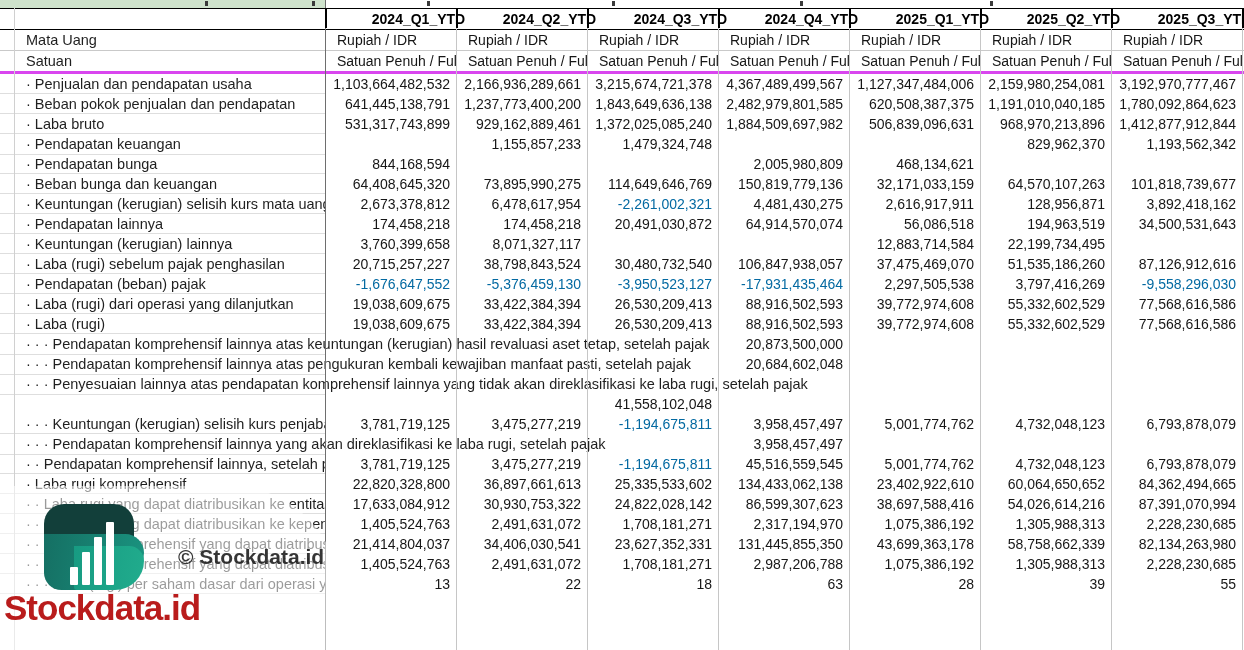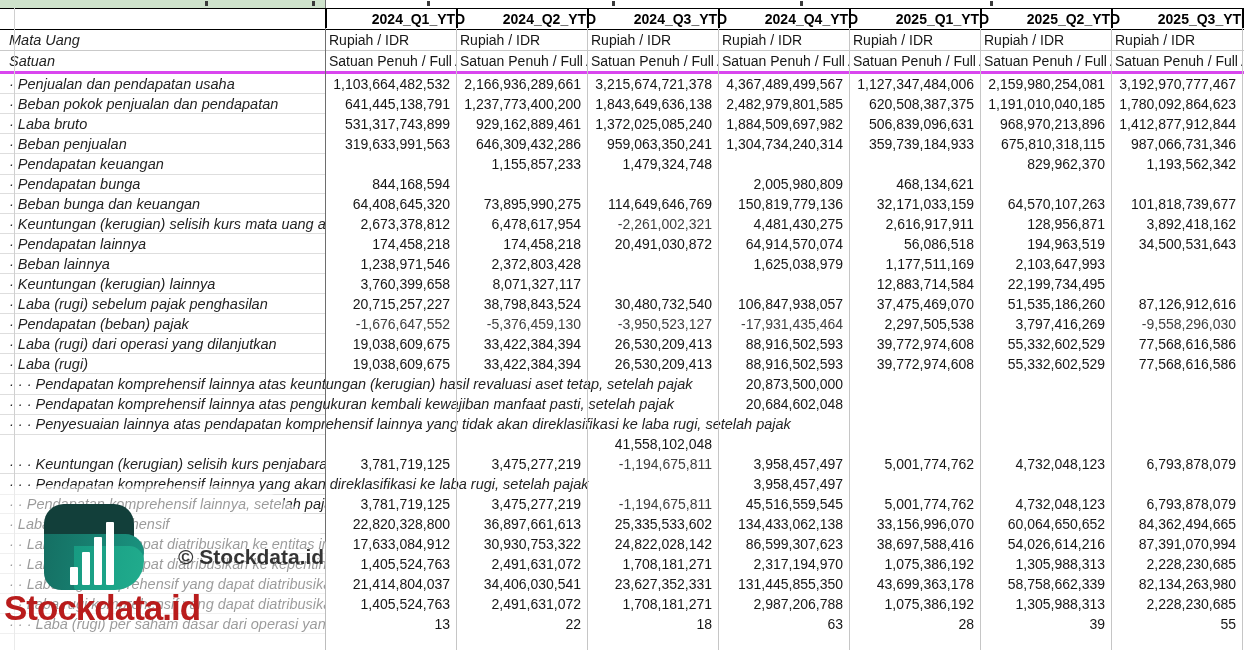--- a/index.html
+++ b/index.html
@@ -9,28 +9,28 @@
   #topstrip{position:absolute;left:0;top:0;width:1244px;height:8px;background:#fff;z-index:1;}
   #topstrip .green{position:absolute;left:0;top:0;width:326px;height:8px;background:#cfe3cc;}
   #topstrip .mark{position:absolute;top:1px;width:3px;height:5px;background:#3a3a3a;}
   
   #grid{position:absolute;left:0;top:8px;width:1244px;z-index:2;}
   .row{display:grid;grid-template-columns:325px repeat(7,131px);height:20px;line-height:20px;}
   .row.hdr{border-top:1.5px solid #000;border-bottom:1.5px solid #000;height:20px;padding-left:28px;}
   .hdr .hcell{font-weight:bold;font-size:14px;color:#000;text-align:center;overflow:hidden;white-space:nowrap;}
   .row.meta1{border-bottom:1px solid #c9c9c9;}
   .row.meta2{border-bottom:3px solid #d946ef;}
-  .lbl{font-size:14.5px;color:#1f1f1f;padding-left:9px;white-space:nowrap;overflow:hidden;
-       border-bottom:1px solid #dedede;position:relative;font-style:italic;}
+  .lbl{font-size:14.5px;color:#1f1f1f;padding-left:26px;white-space:nowrap;overflow:hidden;
+       border-bottom:1px solid #dedede;position:relative;}
   .row.meta1 .lbl,.row.meta2 .lbl{border-bottom:none;}
   .lbl.ovf{overflow:visible;}
   .lbl.ovf .t{position:relative;}
   .cell{font-size:14px;color:#161616;text-align:right;padding-right:6px;white-space:nowrap;overflow:hidden;}
-  .cell.left{text-align:left;padding-left:4px;padding-right:0;}
-  .cell.neg{color:#404040;}
+  .cell.left{text-align:left;padding-left:12px;padding-right:0;}
+  .cell.neg{color:#0369a1;}
   
   .vline{position:absolute;top:28px;bottom:0;width:1px;background:#c6c6c6;z-index:3;}
   .vline.dark{top:0;background:#6e6e6e;}
   .vline.lead{top:8px;background:#d0d0d0;}
   .hvline{position:absolute;top:8px;height:20px;width:1.5px;background:#000;z-index:4;}
   
   #wm-card{position:absolute;left:-12px;top:486px;width:352px;height:180px;
            background:rgba(255,255,255,0.55);border-radius:16px 110px 40px 10px;z-index:5;}
   #wm-icon{position:absolute;left:44px;top:504px;width:100px;height:86px;z-index:6;}
   #wm-icon .ic-dark{position:absolute;left:0;top:0;width:90px;height:58px;background:#123f3a;
@@ -117,30 +117,20 @@
       <div class="lbl"><span class="t">· Laba bruto</span></div>
       <div class="cell">531,317,743,899</div>
       <div class="cell">929,162,889,461</div>
       <div class="cell">1,372,025,085,240</div>
       <div class="cell">1,884,509,697,982</div>
       <div class="cell">506,839,096,631</div>
       <div class="cell">968,970,213,896</div>
       <div class="cell">1,412,877,912,844</div>
     </div>
     <div class="row">
-      <div class="lbl"><span class="t">· Beban penjualan</span></div>
-      <div class="cell">319,633,991,563</div>
-      <div class="cell">646,309,432,286</div>
-      <div class="cell">959,063,350,241</div>
-      <div class="cell">1,304,734,240,314</div>
-      <div class="cell">359,739,184,933</div>
-      <div class="cell">675,810,318,115</div>
-      <div class="cell">987,066,731,346</div>
-    </div>
-    <div class="row">
       <div class="lbl ovf"><span class="t">· Pendapatan keuangan</span></div>
       <div class="cell"></div>
       <div class="cell">1,155,857,233</div>
       <div class="cell">1,479,324,748</div>
       <div class="cell"></div>
       <div class="cell"></div>
       <div class="cell">829,962,370</div>
       <div class="cell">1,193,562,342</div>
     </div>
     <div class="row">
@@ -177,30 +167,20 @@
       <div class="lbl"><span class="t">· Pendapatan lainnya</span></div>
       <div class="cell">174,458,218</div>
       <div class="cell">174,458,218</div>
       <div class="cell">20,491,030,872</div>
       <div class="cell">64,914,570,074</div>
       <div class="cell">56,086,518</div>
       <div class="cell">194,963,519</div>
       <div class="cell">34,500,531,643</div>
     </div>
     <div class="row">
-      <div class="lbl"><span class="t">· Beban lainnya</span></div>
-      <div class="cell">1,238,971,546</div>
-      <div class="cell">2,372,803,428</div>
-      <div class="cell"></div>
-      <div class="cell">1,625,038,979</div>
-      <div class="cell">1,177,511,169</div>
-      <div class="cell">2,103,647,993</div>
-      <div class="cell"></div>
-    </div>
-    <div class="row">
       <div class="lbl"><span class="t">· Keuntungan (kerugian) lainnya</span></div>
       <div class="cell">3,760,399,658</div>
       <div class="cell">8,071,327,117</div>
       <div class="cell"></div>
       <div class="cell"></div>
       <div class="cell">12,883,714,584</div>
       <div class="cell">22,199,734,495</div>
       <div class="cell"></div>
     </div>
     <div class="row">
@@ -311,21 +291,21 @@
       <div class="cell">5,001,774,762</div>
       <div class="cell">4,732,048,123</div>
       <div class="cell">6,793,878,079</div>
     </div>
     <div class="row">
       <div class="lbl"><span class="t">· Laba rugi komprehensif</span></div>
       <div class="cell">22,820,328,800</div>
       <div class="cell">36,897,661,613</div>
       <div class="cell">25,335,533,602</div>
       <div class="cell">134,433,062,138</div>
-      <div class="cell">33,156,996,070</div>
+      <div class="cell">23,402,922,610</div>
       <div class="cell">60,064,650,652</div>
       <div class="cell">84,362,494,665</div>
     </div>
     <div class="row">
       <div class="lbl"><span class="t">· · Laba rugi yang dapat diatribusikan ke entitas induk</span></div>
       <div class="cell">17,633,084,912</div>
       <div class="cell">30,930,753,322</div>
       <div class="cell">24,822,028,142</div>
       <div class="cell">86,599,307,623</div>
       <div class="cell">38,697,588,416</div>

